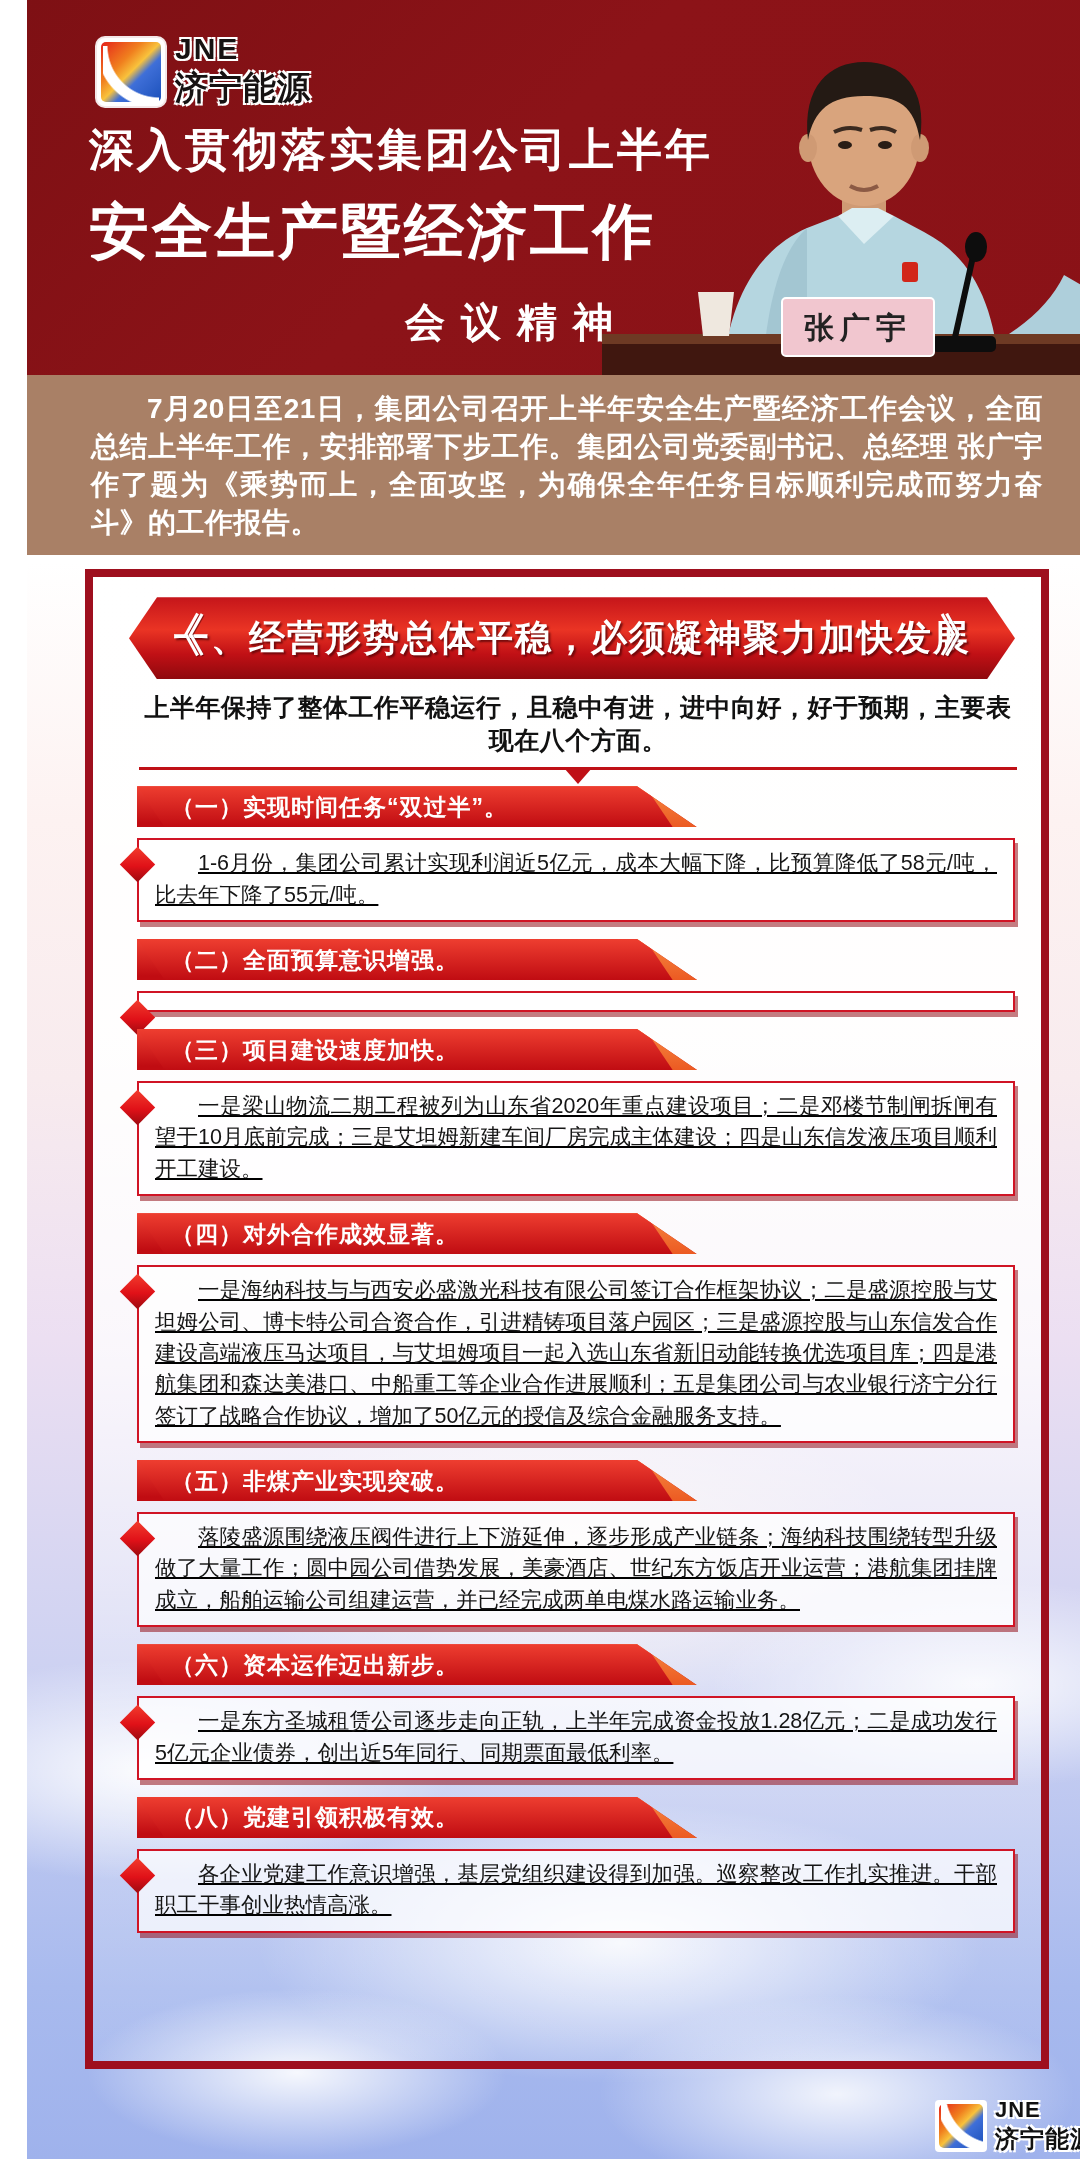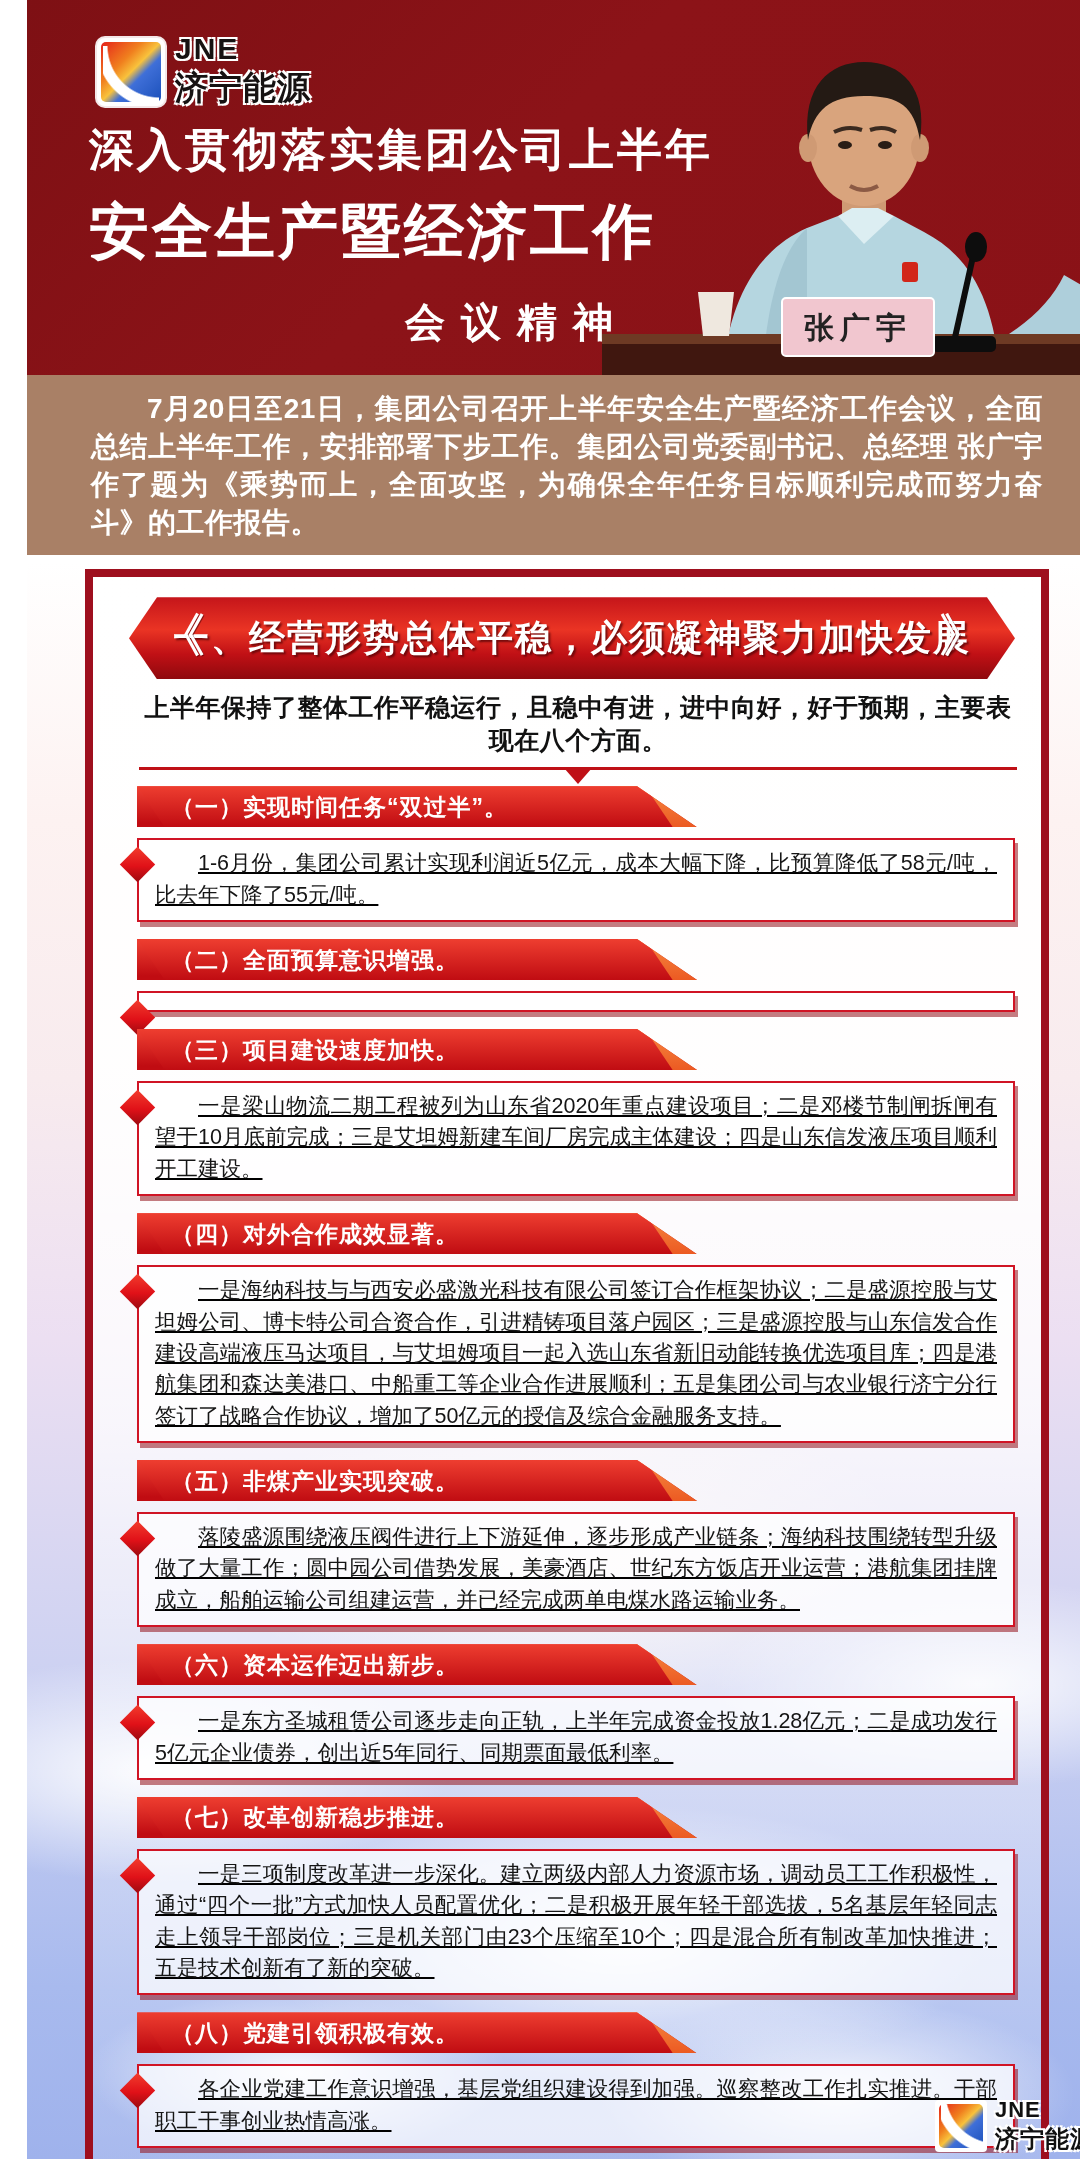--- a/index.html
+++ b/index.html
@@ -231,31 +231,20 @@
         <span class="tip"></span>
         <span class="bar"></span>
         <span class="ribbon-label">（六）资本运作迈出新步。</span>
       </div>
       <div class="card">
         <span class="diamond"></span>
         <p class="card-text">一是东方圣城租赁公司逐步走向正轨，上半年完成资金投放1.28亿元；二是成功发行5亿元企业债券，创出近5年同行、同期票面最低利率。</p>
       </div>
     </div>
 
-    <div class="item">
-      <div class="ribbon">
-        <span class="tip"></span>
-        <span class="bar"></span>
-        <span class="ribbon-label">（七）改革创新稳步推进。</span>
-      </div>
-      <div class="card">
-        <span class="diamond"></span>
-        <p class="card-text">一是三项制度改革进一步深化。建立两级内部人力资源市场，调动员工工作积极性，通过“四个一批”方式加快人员配置优化；二是积极开展年轻干部选拔，5名基层年轻同志走上领导干部岗位；三是机关部门由23个压缩至10个；四是混合所有制改革加快推进；五是技术创新有了新的突破。</p>
-      </div>
-    </div>
 
     <div class="item">
       <div class="ribbon">
         <span class="tip"></span>
         <span class="bar"></span>
         <span class="ribbon-label">（八）党建引领积极有效。</span>
       </div>
       <div class="card">
         <span class="diamond"></span>
         <p class="card-text">各企业党建工作意识增强，基层党组织建设得到加强。巡察整改工作扎实推进。干部职工干事创业热情高涨。</p>

